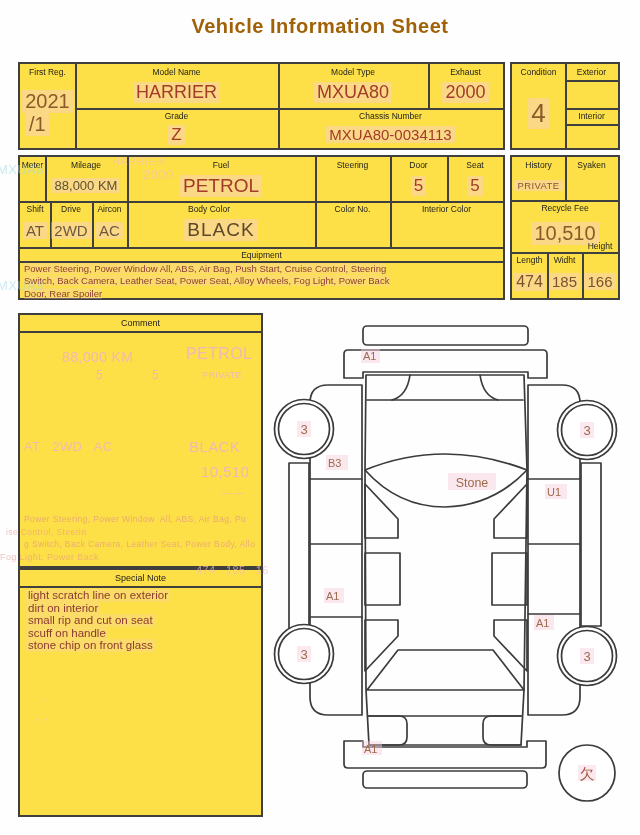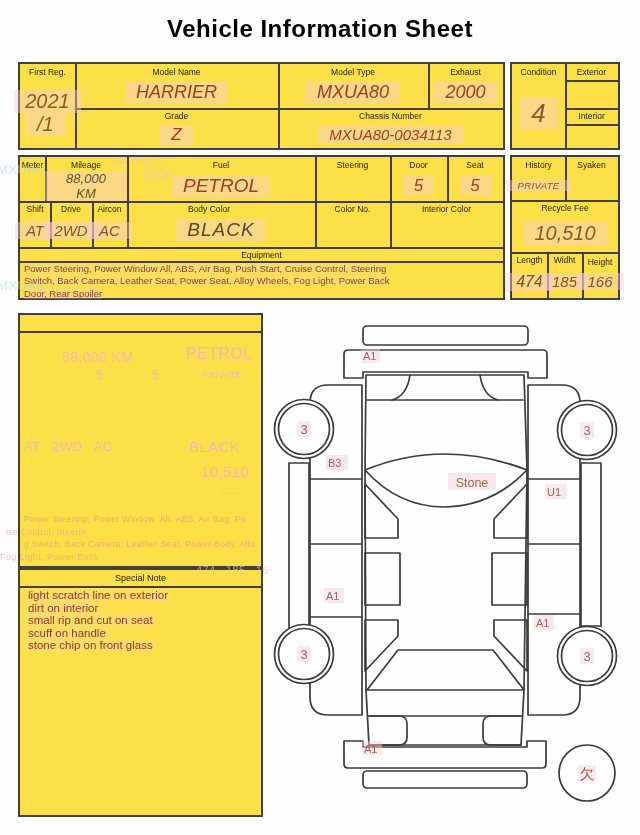--- a/index.html
+++ b/index.html
@@ -1,25 +1,25 @@
 <!DOCTYPE html>
 <html><head>
 <meta charset="utf-8">
 <style>
   html,body{margin:0;padding:0;background:#fff;}
   #sheet{position:relative;width:640px;height:835px;background:#fefefe;overflow:hidden;
          font-family:"Liberation Sans",sans-serif;}
   .title{position:absolute;left:0;top:15px;width:100%;text-align:center;
-         font-size:24px;font-weight:600;letter-spacing:.5px;color:#000000;}
+         font-size:20px;font-weight:600;letter-spacing:.5px;color:#a16207;}
   .box{position:absolute;border:2px solid #3f3f3f;background:#fde047;box-sizing:border-box;}
   .vl{position:absolute;width:1.5px;background:#3f3f3f;}
   .hline{position:absolute;height:1.5px;background:#3f3f3f;}
   .hdr{position:absolute;font-size:8.5px;color:#1c1c1c;text-align:center;line-height:11px;}
   .val{position:absolute;display:flex;align-items:center;justify-content:center;text-align:center;}
-  .val span{background:rgba(248,205,221,.42);padding:0 11px;border-radius:1px;font-style:italic;}
+  .val span{background:rgba(248,205,221,.42);padding:0 3px;border-radius:1px;}
   .red{color:#a23b2a;} .brown{color:#8a5a28;} .olive{color:#5f512d;}
   .dbrown{color:#5c482a;} .mbrown{color:#6e5840;} .mar{color:#8a5134;}
   .dim{color:#7a5230;}
   .eqtext{position:absolute;font-size:9.5px;line-height:12.4px;color:#8d4035;}
   .eqtext span{background:rgba(248,205,221,.25);}
   .notelines{position:absolute;font-size:11.5px;line-height:12.6px;color:#8b3a33;}
   .notelines span{display:block;background:rgba(248,205,221,.22);width:max-content;padding:0 2px;}
   .footer{position:absolute;left:0;top:820px;width:100%;text-align:center;font-size:9px;color:#a33a30;}
   .footer span{background:rgba(248,205,221,.28);padding:0 2px;}
   .ghost{position:absolute;white-space:pre;letter-spacing:.4px;z-index:6;pointer-events:none;}
@@ -146,33 +146,34 @@
       </div>
     <div class="hdr" style="left:0;top:46px;width:106px">Recycle Fee</div>
     <div class="val brown" style="left:0;top:57px;width:106px;height:38px;font-size:20px">
         <span>10,510</span>
       </div>
     <div class="hline" style="left:0;right:0;top:95px"></div>
     <div class="vl" style="left:35px;top:95px;height:46px"></div>
     <div class="vl" style="left:70px;top:95px;height:46px"></div>
     <div class="hdr" style="left:0;top:98px;width:35px">Length</div>
     <div class="hdr" style="left:35px;top:98px;width:35px">Widht</div>
-    <div class="hdr" style="left:70px;top:100px;width:36px">Height</div>
+    <div class="hdr" style="left:70px;top:84px;width:36px">Height</div>
     <div class="val dim" style="left:0;top:110px;width:35px;height:29px;font-size:16px">
         <span>474</span>
       </div>
     <div class="val dim" style="left:35px;top:110px;width:35px;height:29px;font-size:15px">
         <span>185</span>
       </div>
     <div class="val dim" style="left:70px;top:110px;width:36px;height:29px;font-size:15px">
         <span>166</span>
       </div>
   </div>
 
   <div class="box" style="left:18px;top:313px;width:245px;height:255px">
+    <div class="hdr" style="left:0;top:3px;width:241px;font-size:9px">Comment</div>
     <div class="hline" style="left:0;right:0;top:16px"></div>
   </div>
 
   <div class="box" style="left:18px;top:568px;width:245px;height:249px">
     <div class="hdr" style="left:0;top:3px;width:241px;font-size:9px">Special Note</div>
     <div class="hline" style="left:0;right:0;top:16px"></div>
     <div class="notelines" style="left:6px;top:19px">
       <span>light scratch line on exterior</span>
       <span>dirt on interior</span>
       <span>small rip and cut on seat</span>

